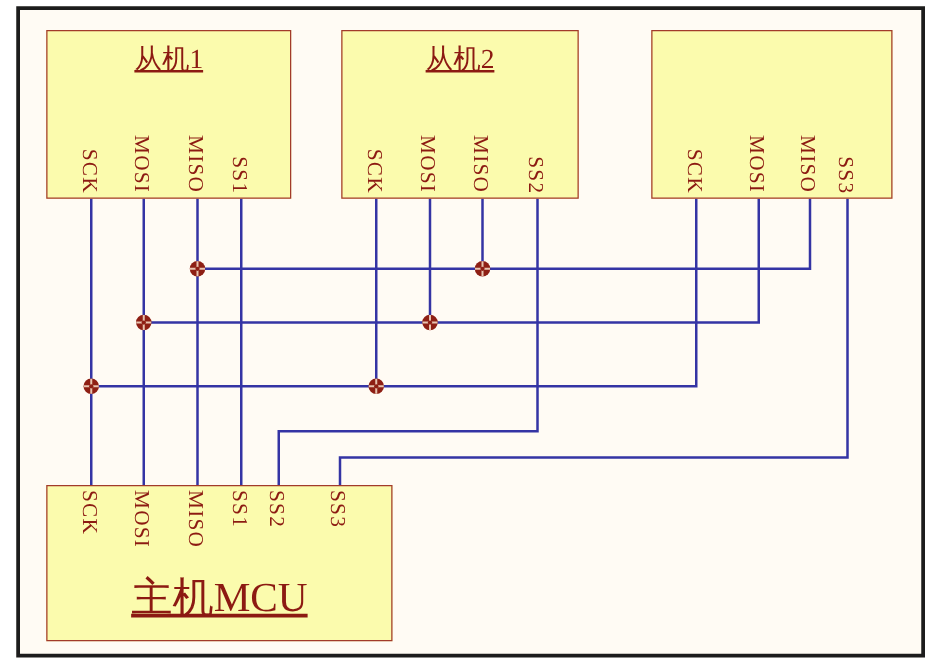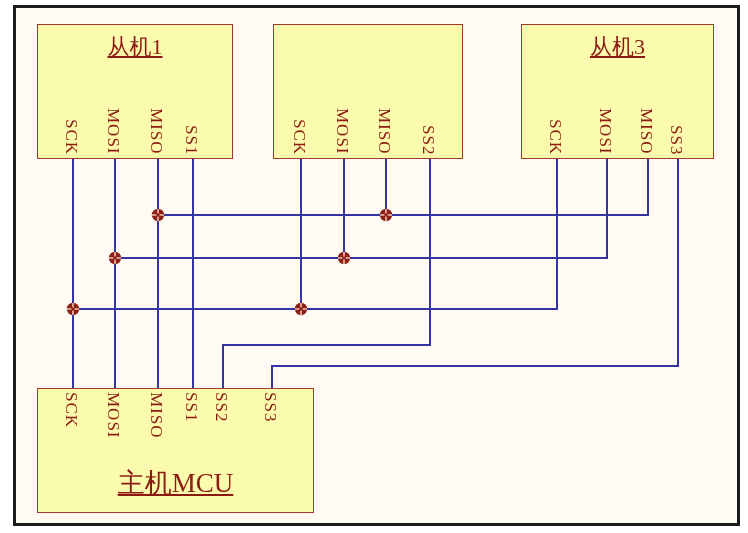--- a/index.html
+++ b/index.html
@@ -49,21 +49,21 @@
     font-size:22px;
     color:var(--text);
     margin-top:7px;
     white-space:nowrap;
     text-decoration:underline;
   }
   .master .comp-title{
     position:absolute;
     bottom:11px;left:0;right:0;
     margin:0;
-    font-size:27px;
+    font-size:33px;
   }
   .pin-label{
     position:absolute;
     writing-mode:vertical-rl;
     text-orientation:sideways;
     font-size:17px;
     letter-spacing:1px;
     color:var(--text);
     white-space:nowrap;
     line-height:1;
@@ -124,28 +124,28 @@
 
   <div class="comp-box slave" style="left: 37px; top: 24px; width: 196px; height: 135px;">
     <div class="comp-title">从机1</div>
     <span class="pin-label" style="left: 25px;">SCK</span>
     <span class="pin-label" style="left: 67px;">MOSI</span>
     <span class="pin-label" style="left: 110px;">MISO</span>
     <span class="pin-label" style="left: 145px;">SS1</span>
   </div>
 
   <div class="comp-box slave" style="left: 273px; top: 24px; width: 190px; height: 135px;">
+    <div class="comp-title">从机2</div>
     <span class="pin-label" style="left: 17px;">SCK</span>
     <span class="pin-label" style="left: 60px;">MOSI</span>
     <span class="pin-label" style="left: 102px;">MISO</span>
     <span class="pin-label" style="left: 146px;">SS2</span>
   </div>
 
   <div class="comp-box slave" style="left: 521px; top: 24px; width: 193px; height: 135px;">
-    <div class="comp-title">从机3</div>
     <span class="pin-label" style="left: 25px;">SCK</span>
     <span class="pin-label" style="left: 75px;">MOSI</span>
     <span class="pin-label" style="left: 116px;">MISO</span>
     <span class="pin-label" style="left: 146px;">SS3</span>
   </div>
 
   <div class="comp-box master" style="left: 37px; top: 388px; width: 277px; height: 125px;">
     <div class="comp-title">主机MCU</div>
     <span class="pin-label" style="left: 25px;">SCK</span>
     <span class="pin-label" style="left: 67px;">MOSI</span>

